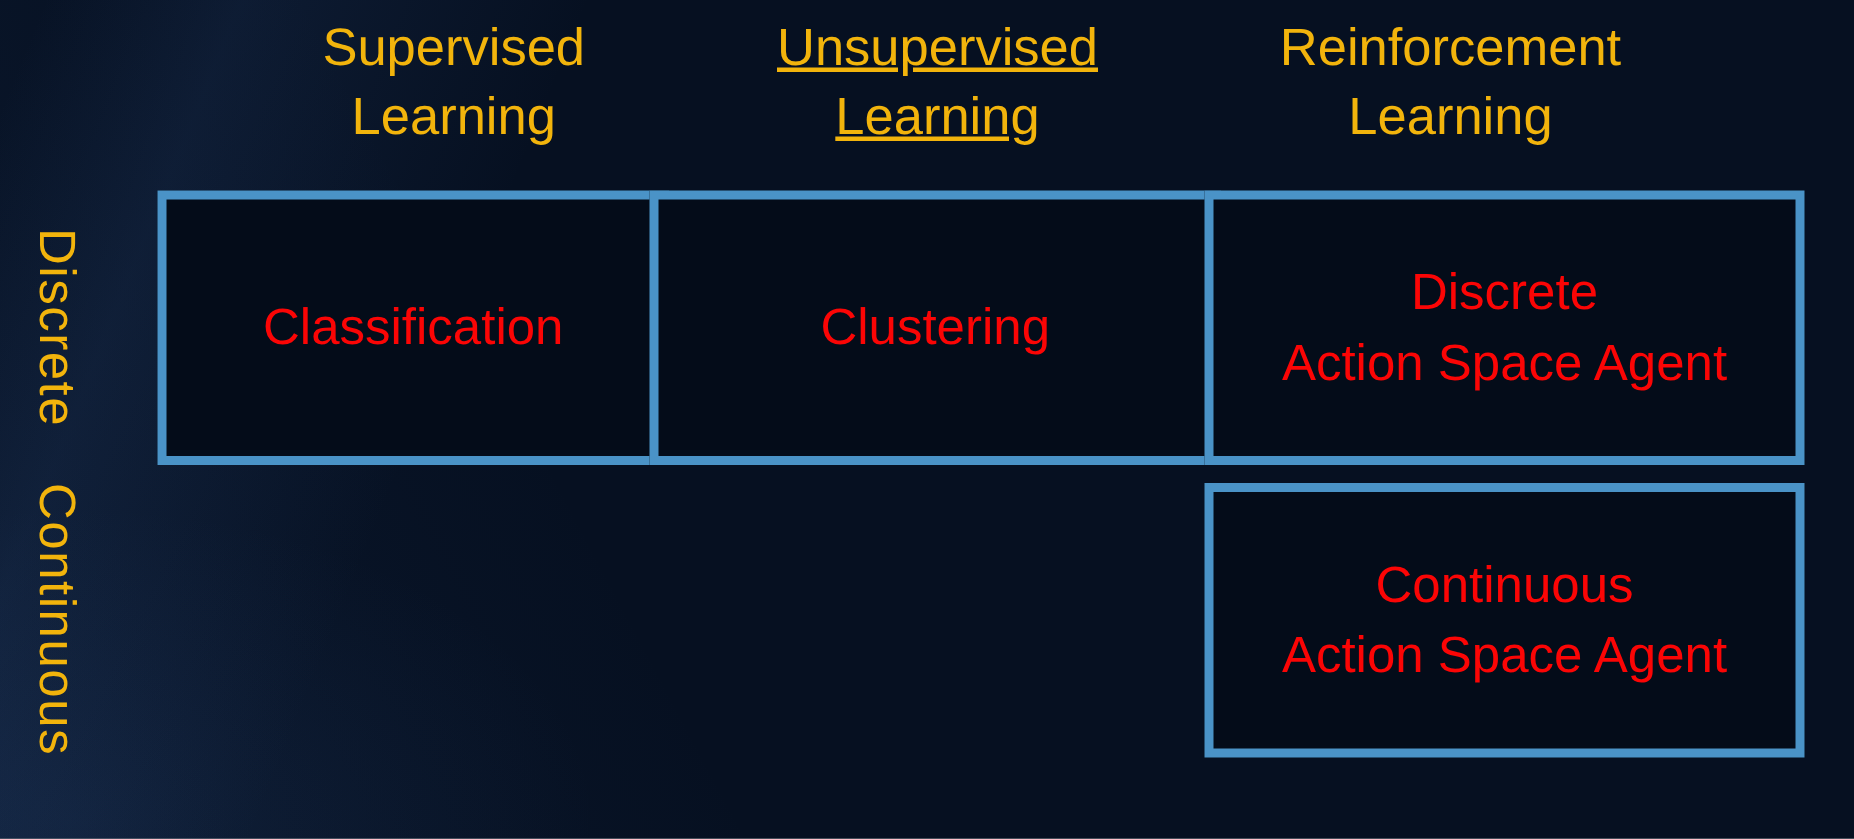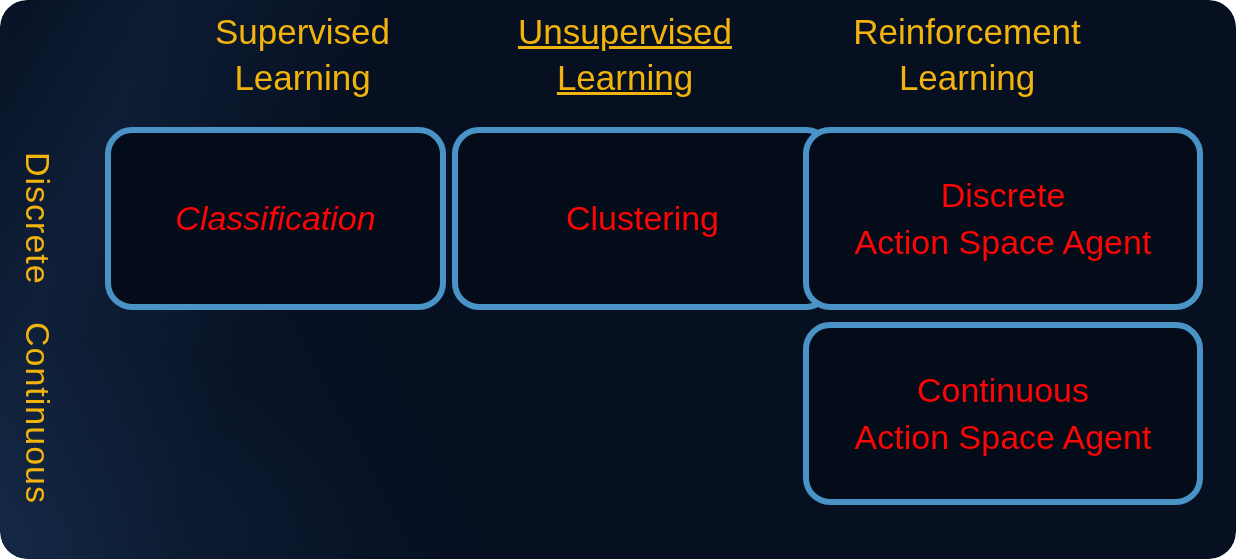--- a/index.html
+++ b/index.html
@@ -2,21 +2,21 @@
 <html style="--background: #061021; --cell-background: #040c19; --grid-border: #4a93c7; --header-text: #f2b40c; --cell-text: #fb0505;"><head>
 <meta charset="utf-8">
 <style>
   :root {
     --background: #061021;
     --cell-background: #040c19;
     --grid-border: #4a93c7;
     --header-text: #f2b40c;
     --cell-text: #fb0505;
   }
-  * { margin: 0; padding: 0; box-sizing: border-box; border-radius: 27px; }
+  * { margin: 0; padding: 0; box-sizing: border-box; }
   html, body { width: 1236px; height: 559px; }
   body {
     font-family: "Liberation Sans", sans-serif;
     overflow: hidden;
   }
   .stage {
     position: relative;
     width: 1236px;
     height: 559px;
     overflow: hidden;
@@ -66,22 +66,22 @@
     align-items: center;
     justify-content: center;
     text-align: center;
     color: var(--cell-text);
     font-size: 34px;
     line-height: 47px;
     white-space: pre-line;
   }
   .r1 { top: 127px; }
   .r2 { top: 322px; }
-  .c1 { left: 105px; width: 341px; font-style: italic; }
-  .c2 { left: 452px; width: 381px; text-align: right; }
+  .c1 { left: 105px; width: 341px; }
+  .c2 { left: 433px; width: 381px; text-align: right; }
   .c3 { left: 803px; width: 400px; }
 </style>
 </head>
 <body>
 
 <div class="stage">
 
   <div class="col-header h1">Supervised
 Learning</div>
   <div class="col-header h2">Unsupervised

